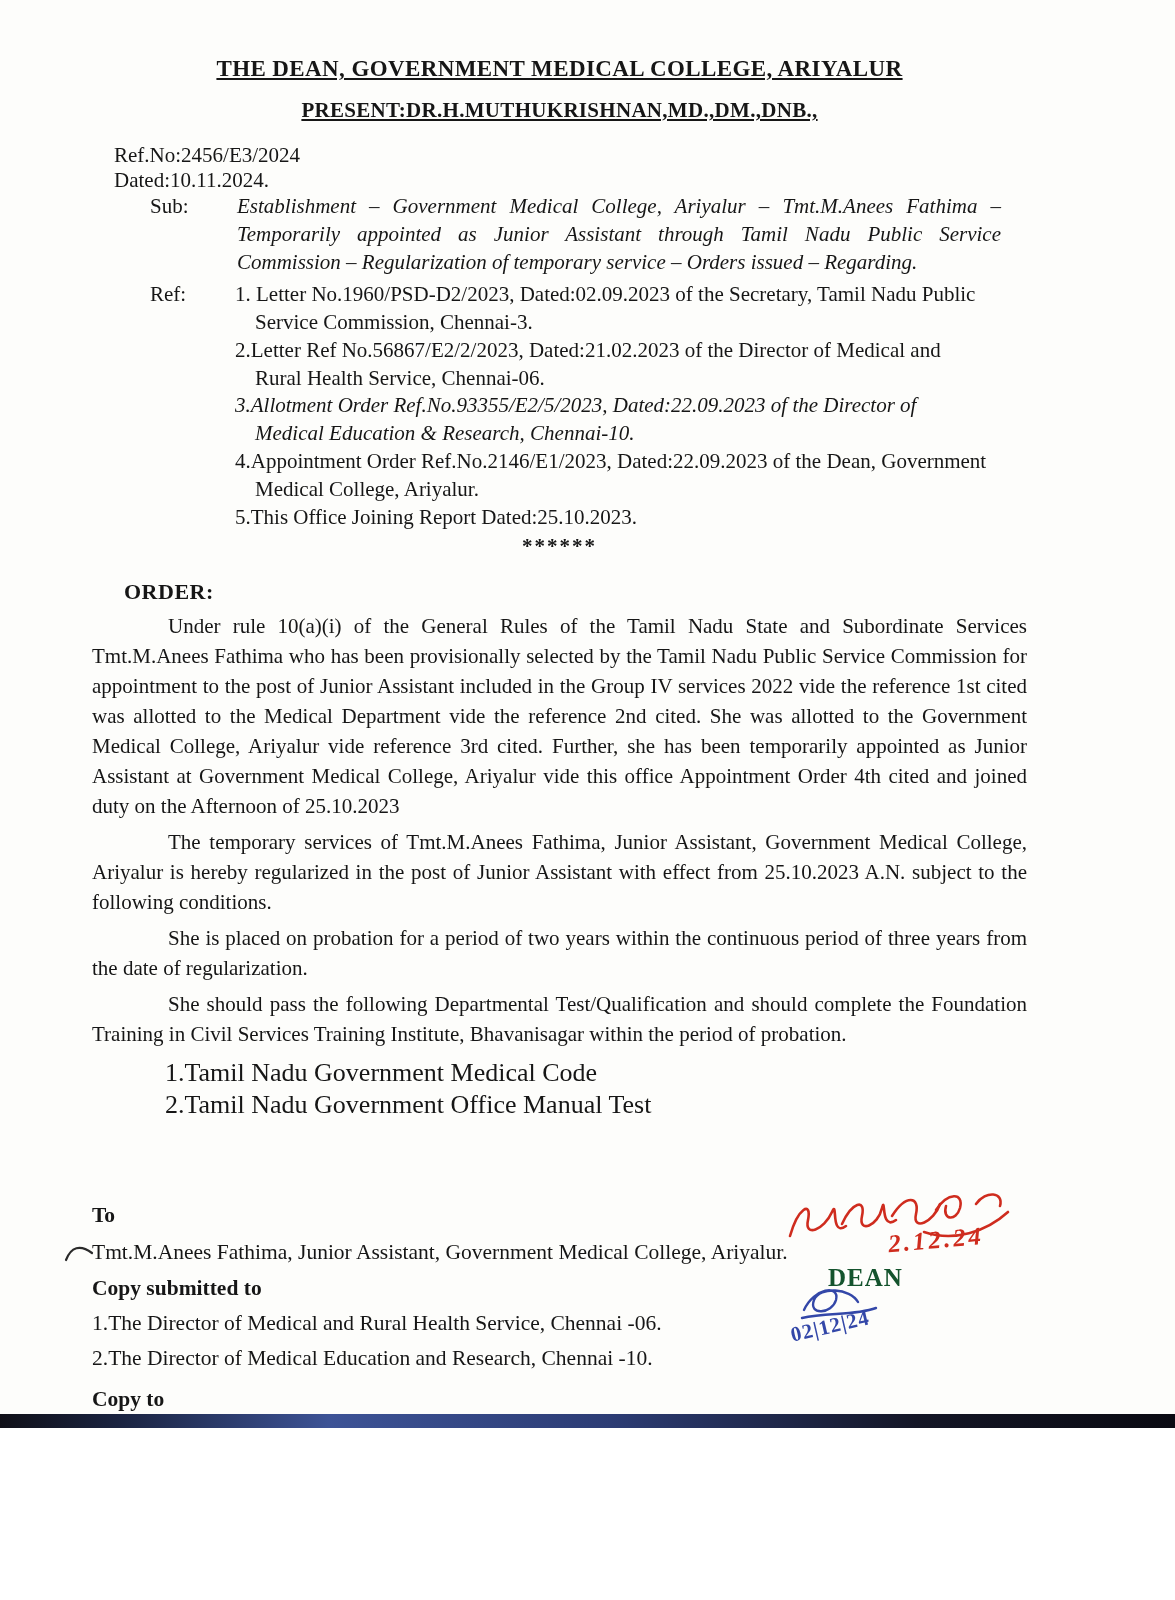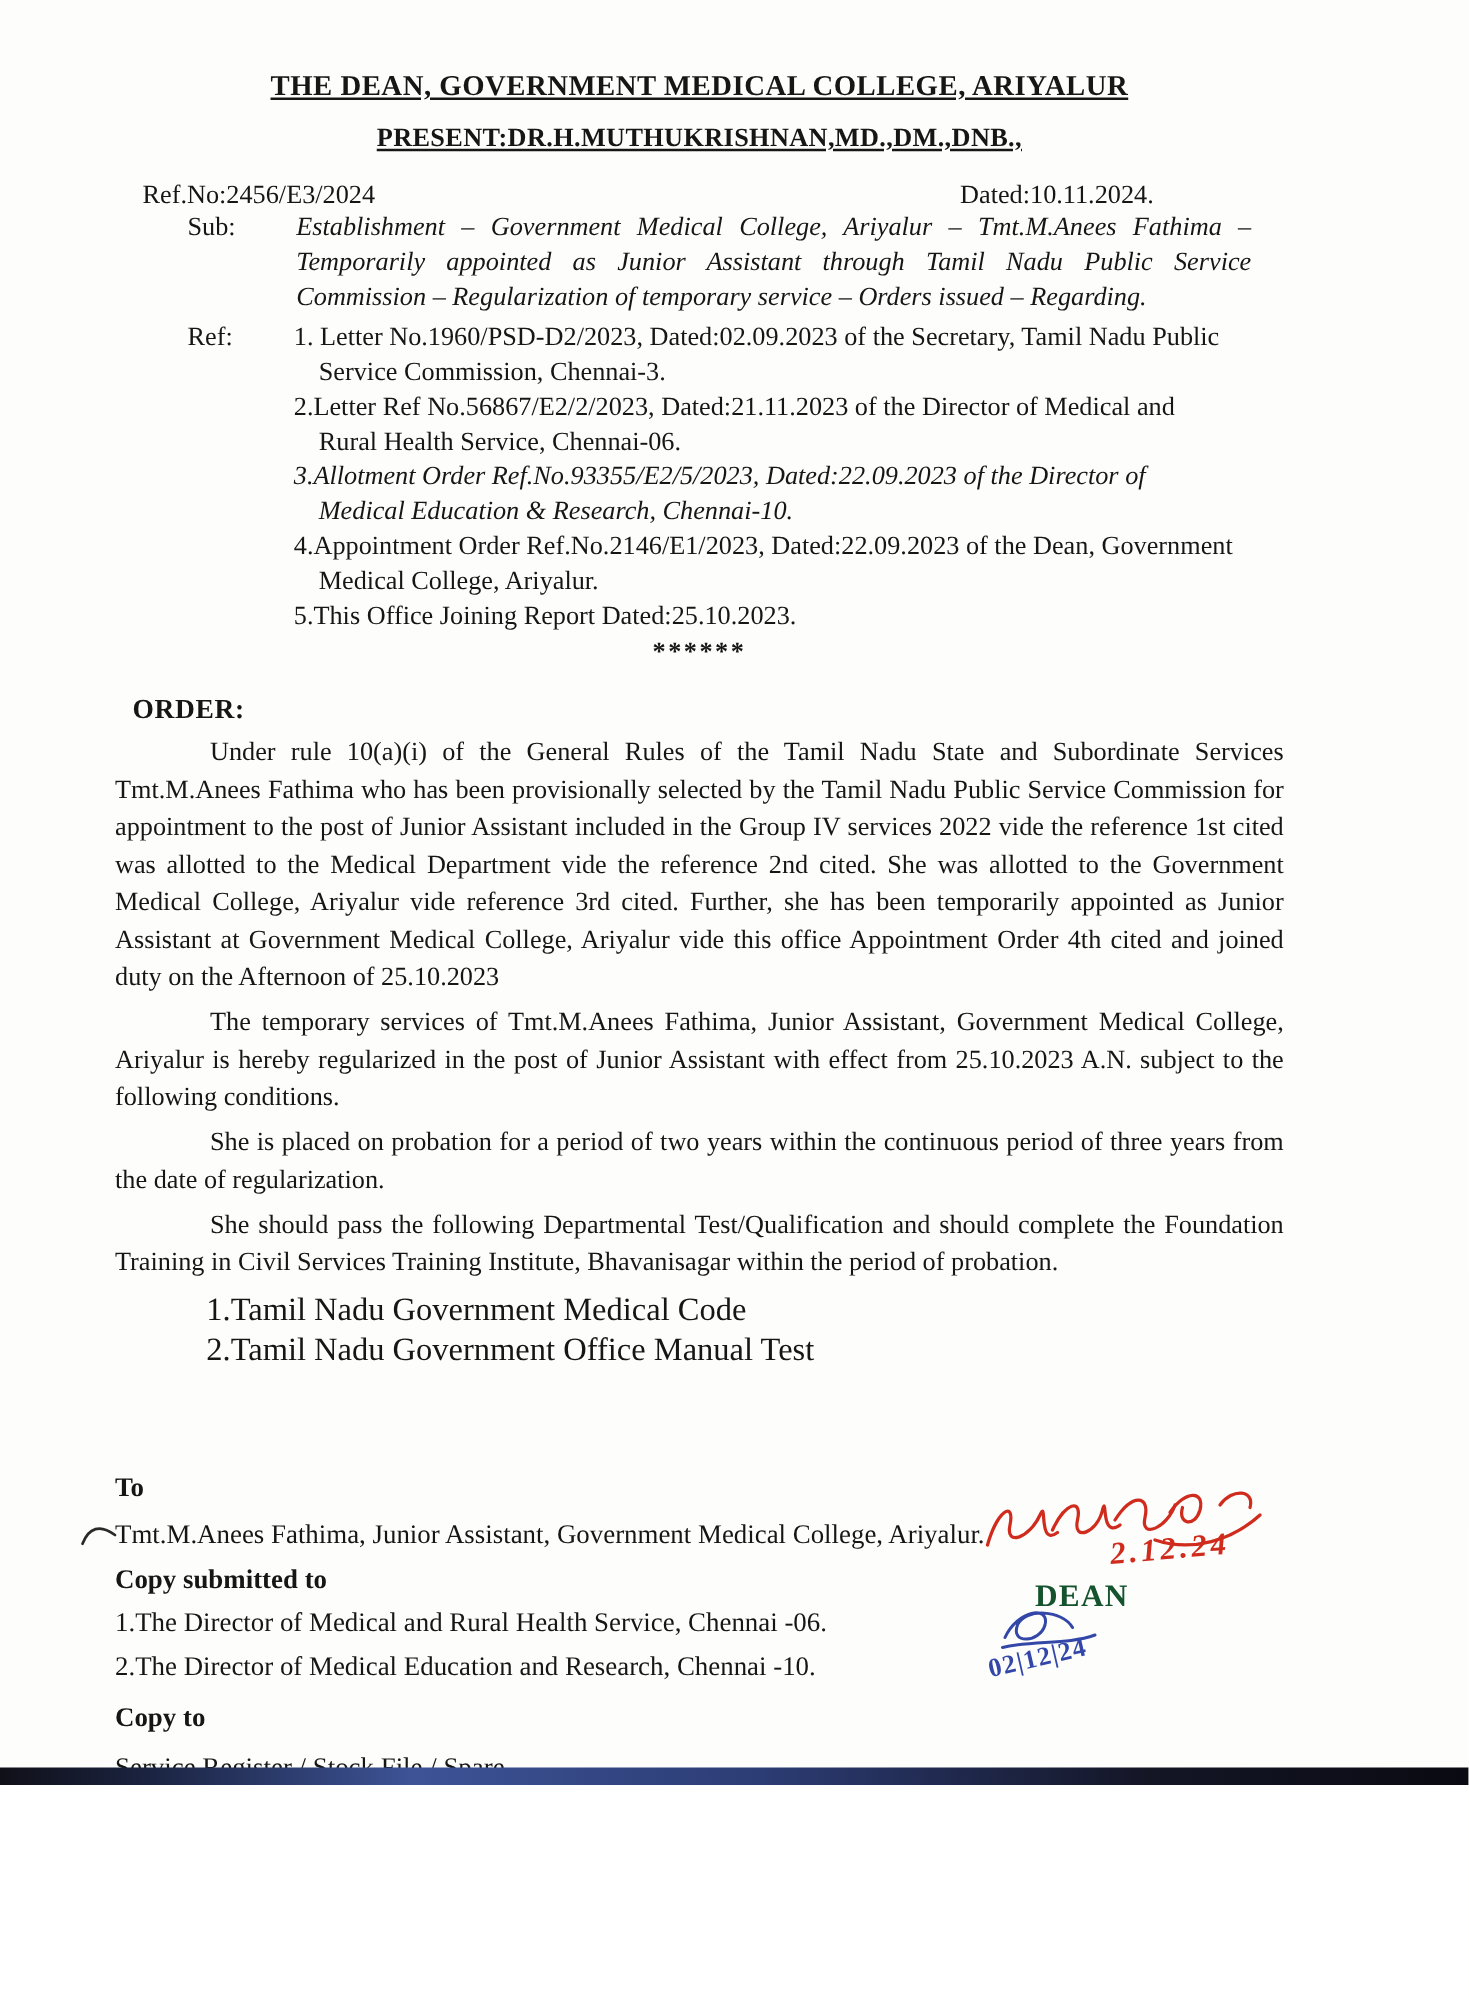--- a/index.html
+++ b/index.html
@@ -18,37 +18,37 @@
   .doc-title {
     text-align:center; font-weight:bold; font-size:23px;
     text-decoration:underline; letter-spacing:0.4px;
   }
   .present {
     text-align:center; font-weight:bold; font-size:21px;
     text-decoration:underline; margin-top:16px; letter-spacing:0.3px;
   }
   .ref-date {
     display:flex; justify-content:space-between;
-    margin-top:20px; font-size:21px; padding-left:22px;
+    margin-top:20px; font-size:21px; padding-left:22px;flex-direction:column;
   }
   .ref-date .dated { margin-right:104px; }
 
   .sub-row { display:flex; margin-left:58px; font-size:21px; line-height:1.33; }
   .sub-label { width:87px; flex:none; }
   .sub-text { flex:1; text-align:justify; padding-right:26px;font-style:italic; }
 
   .ref-row { display:flex; margin-top:4px; margin-left:58px; font-size:21px; line-height:1.33; }
   .ref-label { width:85px; flex:none; }
   .ref-items { flex:1; padding-right:40px; }
   .ref-item { text-indent:-20px; padding-left:20px; }
   .ref-item.italic { font-style:italic; }
 
   .stars { text-align:center; font-size:21px; font-weight:bold; letter-spacing:2px; margin-top:2px; }
 
-  .order-heading { margin-top:20px; margin-left:14px; font-size:22px; font-weight:bold; letter-spacing:0.5px; }
+  .order-heading { margin-top:20px; margin-left:32px; font-size:22px; font-weight:bold; letter-spacing:0.5px; }
 
   .body-para {
     font-size:21px; line-height:30px; text-align:justify;
     text-indent:76px; margin-top:6px;
   }
   .tests { margin-left:73px; margin-top:8px; font-size:26px; line-height:32px; }
 
   .signature {
     position:absolute; left:770px; top:1188px; width:270px; height:180px;
   }
@@ -99,21 +99,21 @@
 
     <div class="sub-row">
       <span class="sub-label">Sub:</span>
       <div class="sub-text">Establishment – Government Medical College, Ariyalur – Tmt.M.Anees Fathima – Temporarily appointed as Junior Assistant through Tamil Nadu Public Service Commission – Regularization of temporary service – Orders issued – Regarding.</div>
     </div>
 
     <div class="ref-row">
       <span class="ref-label">Ref:</span>
       <div class="ref-items">
         <div class="ref-item">1. Letter No.1960/PSD-D2/2023, Dated:02.09.2023 of the Secretary, Tamil Nadu Public Service Commission, Chennai-3.</div>
-        <div class="ref-item">2.Letter Ref No.56867/E2/2/2023, Dated:21.11.2023 of the Director of Medical and Rural Health Service, Chennai-06.</div>
+        <div class="ref-item">2.Letter Ref No.56867/E2/2/2023, Dated:21.02.2023 of the Director of Medical and Rural Health Service, Chennai-06.</div>
         <div class="ref-item italic">3.Allotment Order Ref.No.93355/E2/5/2023, Dated:22.09.2023 of the Director of Medical Education &amp; Research, Chennai-10.</div>
         <div class="ref-item">4.Appointment Order Ref.No.2146/E1/2023, Dated:22.09.2023 of the Dean, Government Medical College, Ariyalur.</div>
         <div class="ref-item">5.This Office Joining Report Dated:25.10.2023.</div>
       </div>
     </div>
 
     <div class="stars">******</div>
 
     <div class="order-heading">ORDER:</div>
 

